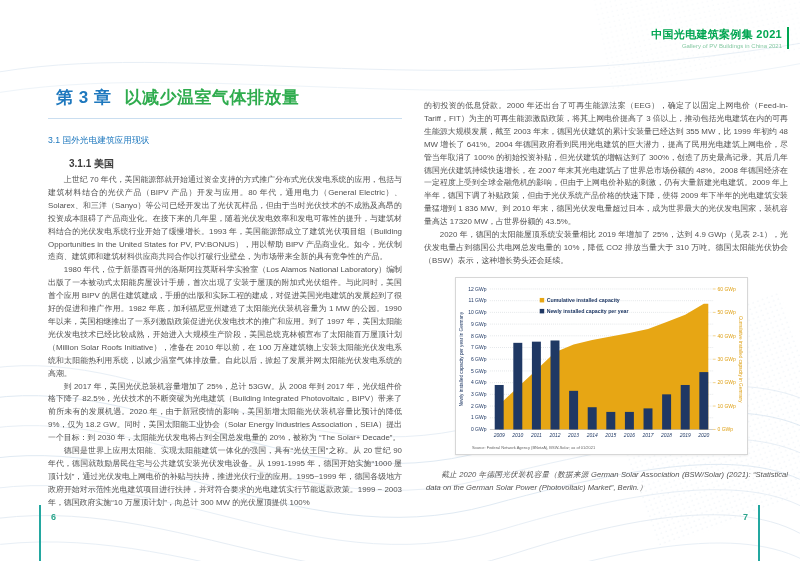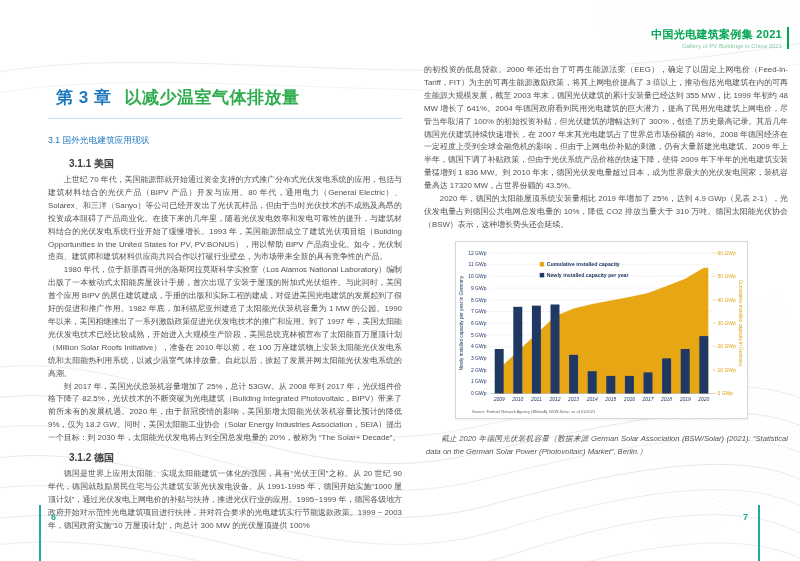--- a/index.html
+++ b/index.html
@@ -22,21 +22,21 @@
   .chapter-title{margin:0 0 9px 8px; font-size:17px; font-weight:700; letter-spacing:0.5px;}
   .chapter-num{color:#1E78BE; margin-right:13px;}
   .chapter-name{color:#2FAC4E;}
   .title-rule{border:0; border-top:1.5px solid #cadef0; margin:0 0 16px 0;}
   .section-heading{font-size:8.7px; font-weight:400; color:#1E78BE; margin:0 0 10px 0;}
   .sub-heading{font-size:10px; font-weight:700; color:#3d3d3d; margin:6px 0 3px 21px;}
   .body-p{font-size:7.9px; line-height:12.9px; text-align:justify; text-indent:2em; margin:0; color:#525252;}
 
   
   .page-right{position:absolute; left:424px; top:64px; width:364px;}
-  .no-indent{text-indent:0;}
+  .no-indent{text-indent:0;margin-top:36px;}
   .chart-box{
     width:289px; margin:9px 0 0 31px; padding:3px 1px 1px 1px;
     background:#fff; border:1px solid #d7d7d7; box-shadow:0 1px 2px rgba(0,0,0,.07);
   }
   .chart-box svg{display:block; width:100%; height:auto;}
   svg text{font-family:"Liberation Sans", sans-serif;}
   .figure-caption{
     font-size:7.6px; line-height:13px; color:#555; font-style:italic;
     text-align:justify; text-indent:2em; margin:13px 0 16px 2px;
   }
@@ -86,21 +86,20 @@
   <section class="page-left">
     <h1 class="chapter-title">
       <span class="chapter-num">第 3 章</span><span class="chapter-name">以减少温室气体排放量</span>
     </h1>
     <hr class="title-rule">
     <h2 class="section-heading">3.1 国外光电建筑应用现状</h2>
     <h3 class="sub-heading">3.1.1 美国</h3>
     <p class="body-p">上世纪 70 年代，美国能源部就开始通过资金支持的方式推广分布式光伏发电系统的应用，包括与建筑材料结合的光伏产品（BIPV 产品）开发与应用。80 年代，通用电力（General Electric）、Solarex、和三洋（Sanyo）等公司已经开发出了光伏瓦样品，但由于当时光伏技术的不成熟及高昂的投资成本阻碍了产品商业化。在接下来的几年里，随着光伏发电效率和发电可靠性的提升，与建筑材料结合的光伏发电系统行业开始了缓慢增长。1993 年，美国能源部成立了建筑光伏项目组（Building Opportunities in the United States for PV, PV:BONUS），用以帮助 BIPV 产品商业化。如今，光伏制造商、建筑师和建筑材料供应商共同合作以打破行业壁垒，为市场带来全新的具有竞争性的产品。</p>
     <p class="body-p">1980 年代，位于新墨西哥州的洛斯阿拉莫斯科学实验室（Los Alamos National Laboratory）编制出版了一本被动式太阳能房屋设计手册，首次出现了安装于屋顶的附加式光伏组件。与此同时，美国首个应用 BIPV 的居住建筑建成，手册的出版和实际工程的建成，对促进美国光电建筑的发展起到了很好的促进和推广作用。1982 年底，加利福尼亚州建造了太阳能光伏装机容量为 1 MW 的公园。1990 年以来，美国相继推出了一系列激励政策促进光伏发电技术的推广和应用。到了 1997 年，美国太阳能光伏发电技术已经比较成熟，开始进入大规模生产阶段，美国总统克林顿宣布了太阳能百万屋顶计划（Million Solar Roofs Initiative），准备在 2010 年以前，在 100 万座建筑物上安装太阳能光伏发电系统和太阳能热利用系统，以减少温室气体排放量。自此以后，掀起了发展并网太阳能光伏发电系统的高潮。</p>
     <p class="body-p">到 2017 年，美国光伏总装机容量增加了 25%，总计 53GW。从 2008 年到 2017 年，光伏组件价格下降了 82.5%，光伏技术的不断突破为光电建筑（Building Integrated Photovoltaic，BIPV）带来了前所未有的发展机遇。2020 年，由于新冠疫情的影响，美国新增太阳能光伏装机容量比预计的降低 9%，仅为 18.2 GW。同时，美国太阳能工业协会（Solar Energy Industries Association，SEIA）提出一个目标：到 2030 年，太阳能光伏发电将占到全国总发电量的 20%，被称为 “The Solar+ Decade”。</p>
-    <h3 class="sub-heading">3.1.2 德国</h3>
     <p class="body-p">德国是世界上应用太阳能、实现太阳能建筑一体化的强国，具有“光伏王国”之称。从 20 世纪 90 年代，德国就鼓励居民住宅与公共建筑安装光伏发电设备。从 1991-1995 年，德国开始实施“1000 屋顶计划”，通过光伏发电上网电价的补贴与扶持，推进光伏行业的应用。1995~1999 年，德国各级地方政府开始对示范性光电建筑项目进行扶持，并对符合要求的光电建筑实行节能返款政策。1999 ~ 2003 年，德国政府实施“10 万屋顶计划”，向总计 300 MW 的光伏屋顶提供 100%</p>
   </section>
 
   <section class="page-right">
     <p class="body-p no-indent">的初投资的低息贷款。2000 年还出台了可再生能源法案（EEG），确定了以固定上网电价（Feed-in-Tariff，FIT）为主的可再生能源激励政策，将其上网电价提高了 3 倍以上，推动包括光电建筑在内的可再生能源大规模发展，截至 2003 年末，德国光伏建筑的累计安装量已经达到 355 MW，比 1999 年初约 48 MW 增长了 641%。2004 年德国政府看到民用光电建筑的巨大潜力，提高了民用光电建筑上网电价，尽管当年取消了 100% 的初始投资补贴，但光伏建筑的增幅达到了 300%，创造了历史最高记录。其后几年德国光伏建筑持续快速增长，在 2007 年末其光电建筑占了世界总市场份额的 48%。2008 年德国经济在一定程度上受到全球金融危机的影响，但由于上网电价补贴的刺激，仍有大量新建光电建筑。2009 年上半年，德国下调了补贴政策，但由于光伏系统产品价格的快速下降，使得 2009 年下半年的光电建筑安装量猛增到 1 836 MW。到 2010 年末，德国光伏发电量超过日本，成为世界最大的光伏发电国家，装机容量高达 17320 MW，占世界份额的 43.5%。</p>
     <p class="body-p">2020 年，德国的太阳能屋顶系统安装量相比 2019 年增加了 25%，达到 4.9 GWp（见表 2-1），光伏发电量占到德国公共电网总发电量的 10%，降低 CO2 排放当量大于 310 万吨。德国太阳能光伏协会（BSW）表示，这种增长势头还会延续。</p>
 
     <figure class="chart-box">
       <svg id="pv-chart" viewBox="0 0 580 346">
           <text x="59" y="301.5" text-anchor="end" font-size="10" fill="#1F3864">0 GWp</text>

